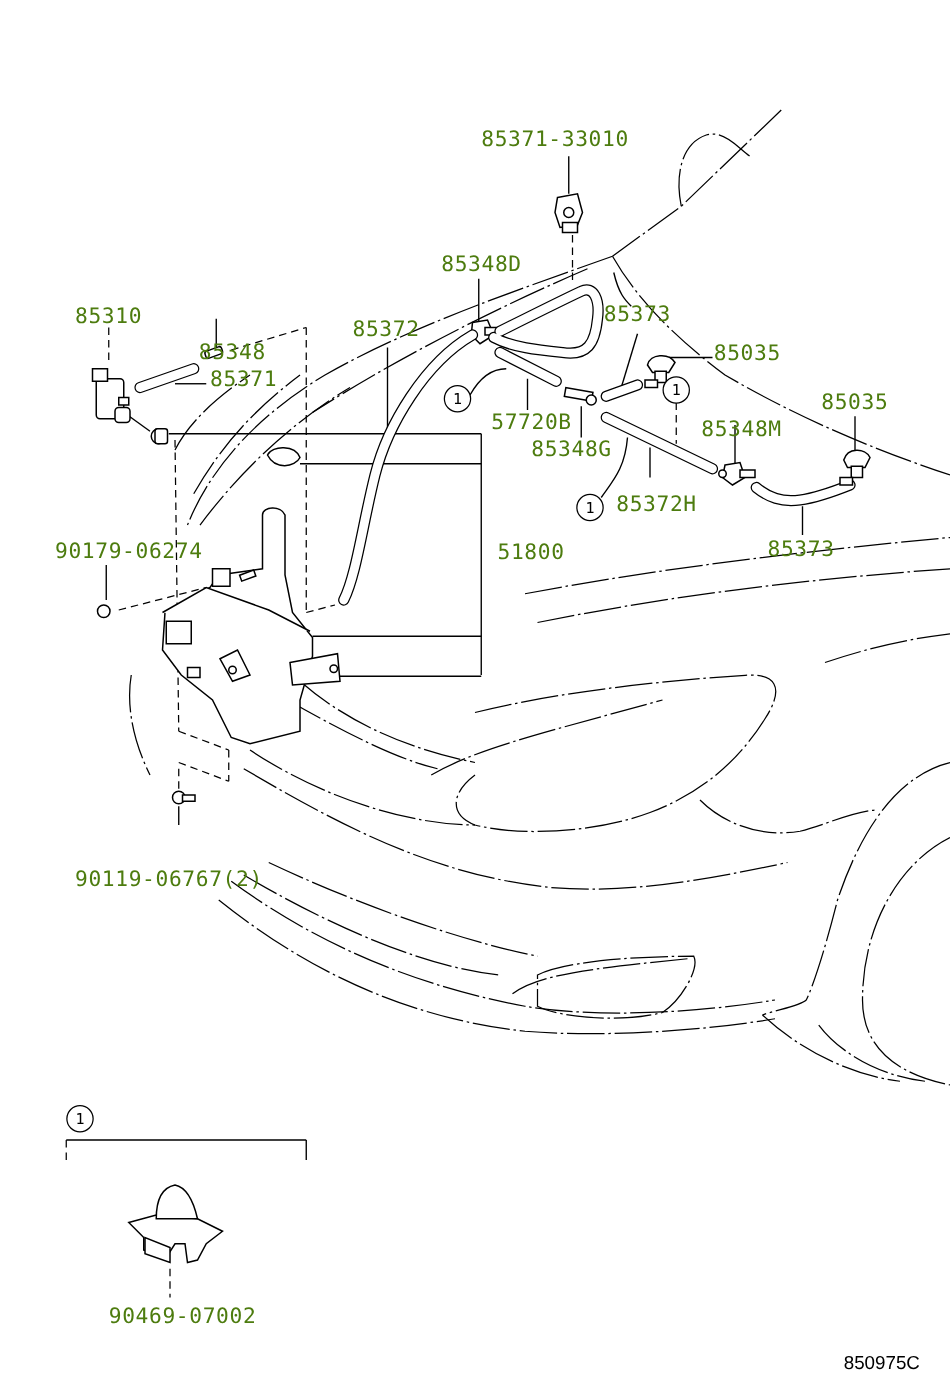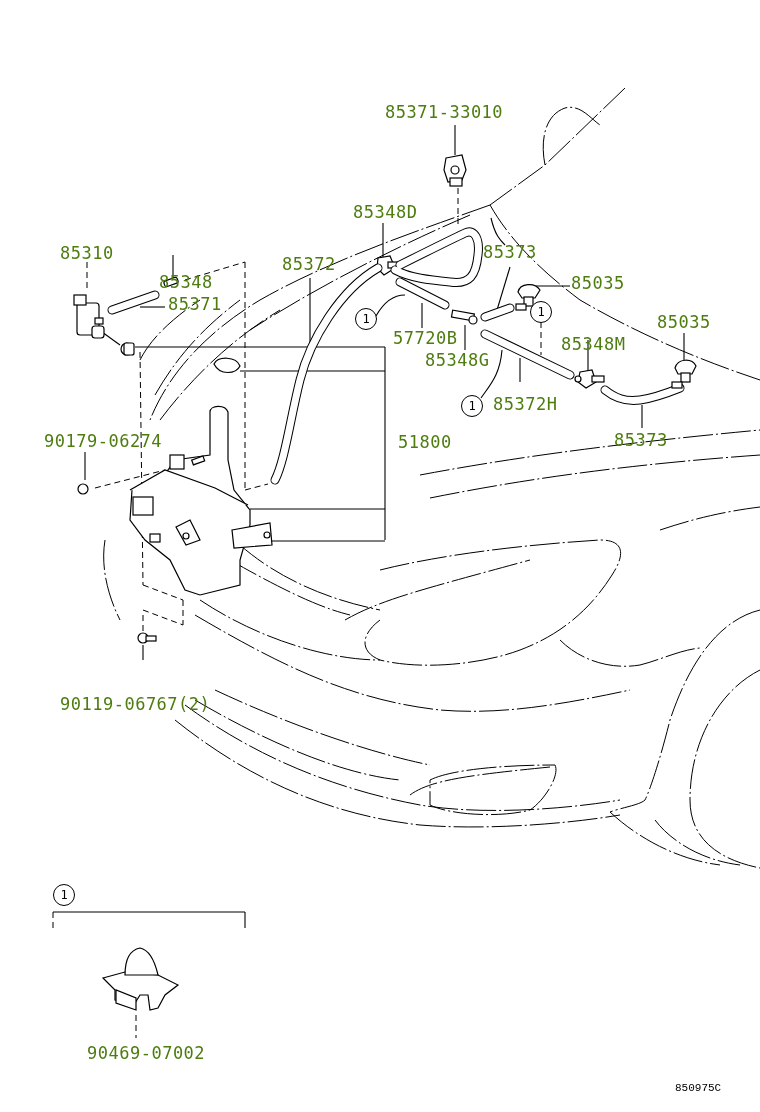--- a/index.html
+++ b/index.html
@@ -1,20 +1,20 @@
 <!DOCTYPE html>
 <html><head>
 <meta charset="utf-8">
 <style>
   html, body { margin: 0; padding: 0; background: #ffffff; }
   body { width: 760px; height: 1112px; position: relative; overflow: hidden;
          font-family: "DejaVu Sans Mono", "Liberation Mono", monospace; color: #000; }
   #diagram { position: absolute; left: 0; top: 0; width: 760px; height: 1112px; }
   .part-label { position: absolute; font-size: 17px; letter-spacing: 0.5px; line-height: 1; white-space: nowrap; color: #4d7c0f; }
-  .ref-code { position: absolute; font-size: 11px; line-height: 1; font-family: Liberation Mono, monospace; }
+  .ref-code { position: absolute; font-size: 15px; line-height: 1; font-family: Liberation Sans, sans-serif; }
   .circ { position: absolute; width: 20px; height: 20px; border: 1.2px solid #000; border-radius: 50%;
           font-size: 12px; text-align: center; line-height: 20px; background: #fff; box-sizing: content-box; }
   svg .ln { fill: none; stroke: #000; stroke-width: 1.1; }
   svg .dash { fill: none; stroke: #000; stroke-width: 1; stroke-dasharray: 6 4; }
   svg .car { fill: none; stroke: #000; stroke-width: 1; stroke-dasharray: 30 3 2 3; }
   svg .part { fill: #fff; stroke: #000; stroke-width: 1.2; }
   svg .hose { fill: none; stroke: #000; stroke-width: 9; stroke-linecap: round; }
   svg .hose-in { fill: none; stroke: #fff; stroke-width: 7; stroke-linecap: round; }
 </style>
 </head>

